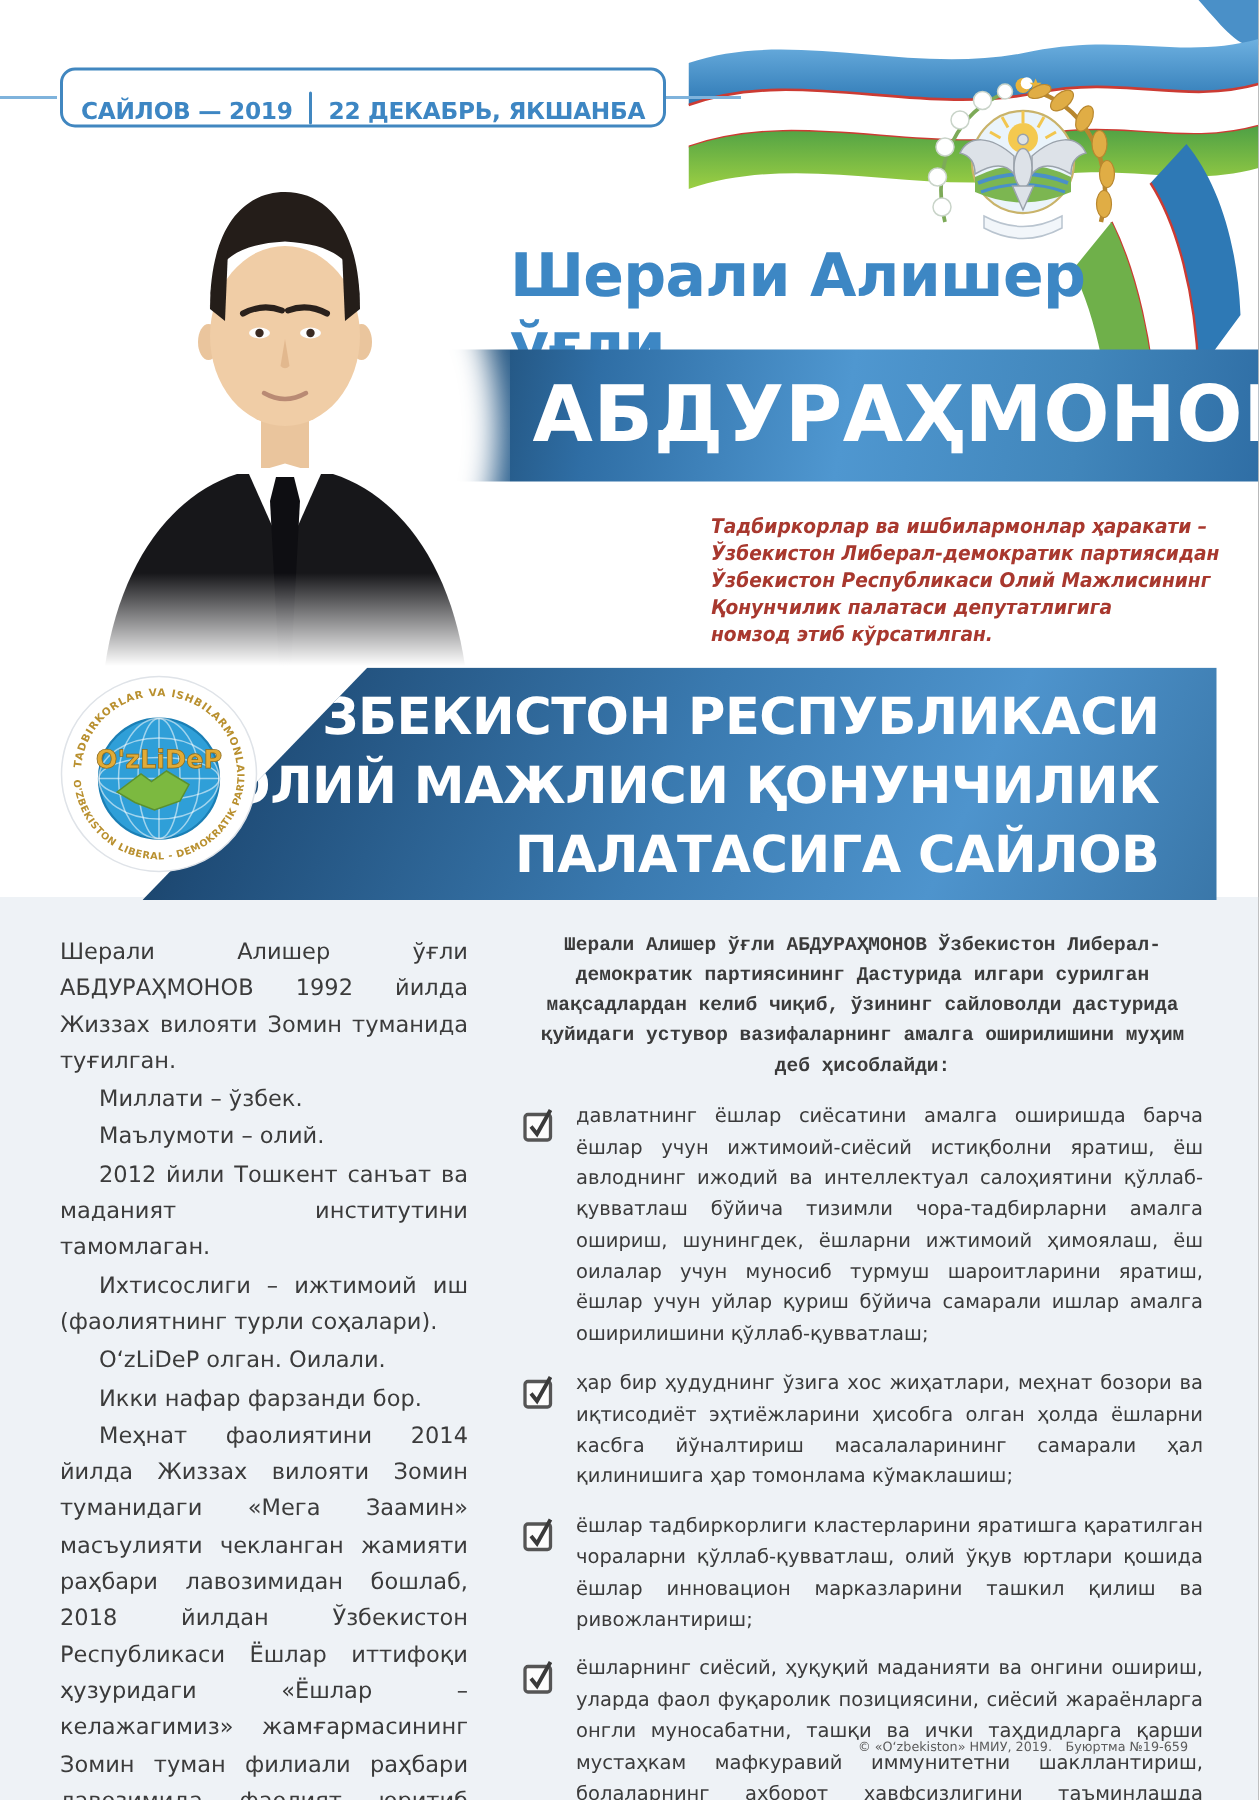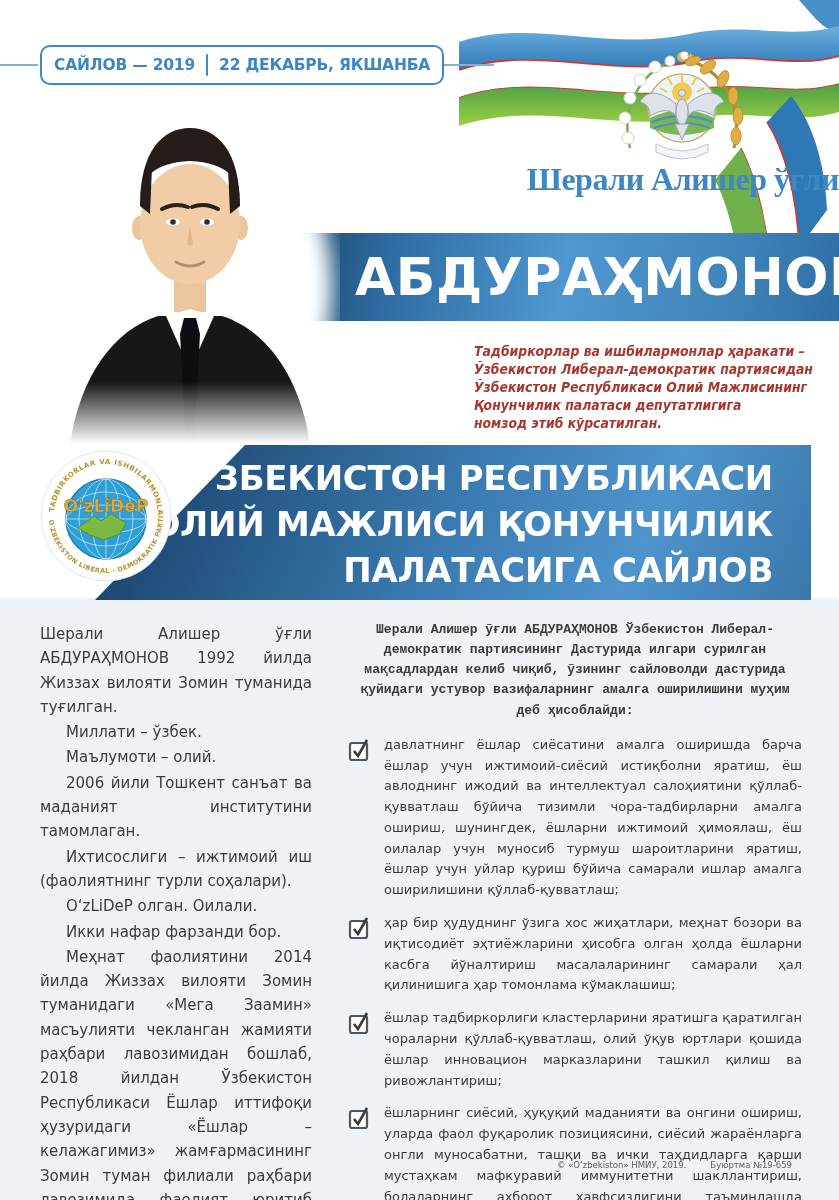--- a/index.html
+++ b/index.html
@@ -8,27 +8,27 @@
   .abs{position:absolute;}
 
   
   .lower-bg{top:598px;left:0;width:839px;height:602px;background:#eef2f6;}
 
   
   .hairline{height:2px;background:#7fb3dc;top:64px;}
   .hl-left{left:0;width:38px;}
   .hl-right{left:324px;width:170px;}
   .badge{left:40px;top:45px;height:40px;border:2.5px solid #4187c0;border-radius:10px;
-         background:#fff;display:flex;align-items:center;padding:0 12px;gap:11px;box-sizing:border-box;}
+         background:#fff;display:flex;align-items:flex-end;padding:0 12px;gap:11px;box-sizing:border-box;}
   .badge span{color:#3d86c3;font-weight:bold;font-size:15.5px;letter-spacing:-0.2px;white-space:nowrap;}
   .badge .sep{width:2px;height:22px;background:#4187c0;border-radius:1px;}
 
   
-  .name-line{left:340px;top:161px;width:499px;text-align:right;color:#3d87c4;
-             font-size:32px;font-weight:bold;letter-spacing:-0.5px;font-family:Liberation Serif, serif;}
+  .name-line{left:340px;top:161px;width:499px;text-align:left;color:#3d87c4;
+             font-size:40px;font-weight:bold;letter-spacing:-0.5px;}
   .name-banner{left:225px;top:233px;width:614px;height:88px;
      background:linear-gradient(100deg,#12304b 0%,#2f6ea5 28%,#4f97d0 55%,#4186bb 80%,#2f6ea5 100%);}
   .name-banner .surname{display:block;line-height:88px;text-align:center;padding-left:130px;
      color:#fff;font-size:52px;font-weight:bold;letter-spacing:0.5px;}
 
   
   .nom-block{left:448px;top:342px;width:382px;display:flex;gap:26px;}
   .nom-text div{color:#a8382e;font-weight:bold;font-style:italic;font-size:13.5px;
      line-height:18px;white-space:nowrap;transform:scaleX(0.92);transform-origin:left;}
 
@@ -45,21 +45,21 @@
             text-align:justify;}
   .left-col p{margin:0 0 1px 0;text-indent:26px;}
   .left-col p.no-indent{text-indent:0;}
 
   .right-col{left:348px;top:620px;width:454px;color:#3b3b3b;font-size:13px;line-height:1.6;}
   .right-col .intro{font-weight:bold;text-align:center;margin:0 0 14px 0;line-height:1.55;font-family:Liberation Mono, monospace;}
   .program-item{display:flex;gap:13px;margin-bottom:12px;justify-content:center;}
   .program-item .chk{flex:0 0 23px;padding-top:2px;}
   .program-item p{margin:0;text-align:justify;}
 
-  .footer-imprint{right:47px;top:1160px;font-size:8.5px;color:#5a5a5a;display:flex;gap:24px;text-align:center;}
+  .footer-imprint{right:47px;top:1160px;font-size:8.5px;color:#5a5a5a;display:flex;gap:9px;text-align:center;}
 
   svg{display:block;}
 </style>
 </head>
 <body>
 
 <div class="page">
 
   <div class="abs lower-bg"></div>
 
@@ -222,21 +222,21 @@
     <text font-size="6.5" font-weight="bold" fill="#b9902f" letter-spacing="0.4">
       <textPath href="#arcBot" startOffset="4">O'ZBEKISTON LIBERAL - DEMOKRATIK PARTIYASI</textPath>
     </text>
     <text x="66" y="62" text-anchor="middle" font-size="17" font-weight="bold" fill="#e2ab36" stroke="#8a6b20" stroke-width="0.5">O'zLiDeP</text>
   </svg>
 
   <div class="abs left-col">
     <p class="no-indent">Шерали Алишер ўғли АБДУРАҲМОНОВ 1992 йилда Жиззах вилояти Зомин туманида туғилган.</p>
     <p>Миллати – ўзбек.</p>
     <p>Маълумоти – олий.</p>
-    <p>2006 йили Тошкент санъат ва маданият институтини тамомлаган.</p>
+    <p>2012 йили Тошкент санъат ва маданият институтини тамомлаган.</p>
     <p>Ихтисослиги – ижтимоий иш (фаолиятнинг турли соҳалари).</p>
     <p>O‘zLiDeP олган. Оилали.</p>
     <p>Икки нафар фарзанди бор.</p>
     <p>Меҳнат фаолиятини 2014 йилда Жиззах вилояти Зомин туманидаги «Мега Заамин» масъулияти чекланган жамияти раҳбари лавозимидан бошлаб, 2018 йилдан Ўзбекистон Республикаси Ёшлар иттифоқи ҳузуридаги «Ёшлар – келажагимиз» жамғармасининг Зомин туман филиали раҳбари лавозимида фаолият юритиб келмоқда.</p>
   </div>
 
   <div class="abs right-col">
     <p class="intro">Шерали Алишер ўғли АБДУРАҲМОНОВ Ўзбекистон Либерал-демократик партиясининг Дастурида илгари сурилган мақсадлардан келиб чиқиб, ўзининг сайловолди дастурида қуйидаги устувор вазифаларнинг амалга оширилишини муҳим деб ҳисоблайди:</p>
 
     <div class="program-item">

